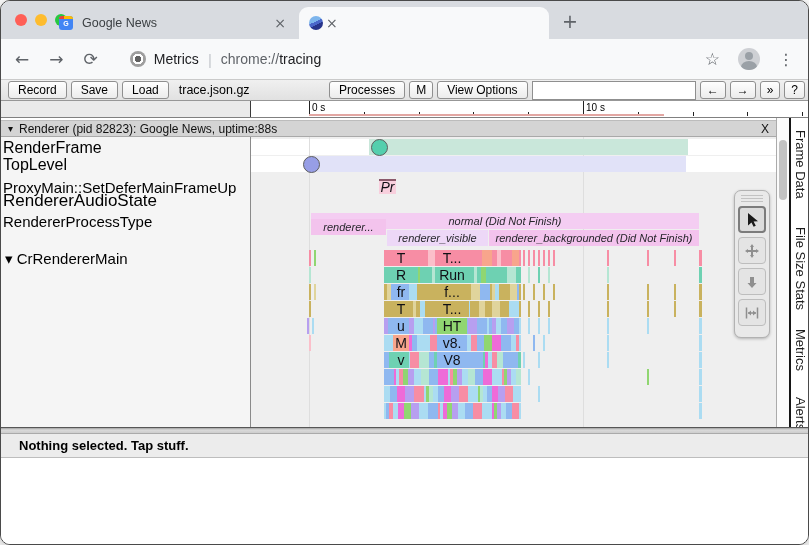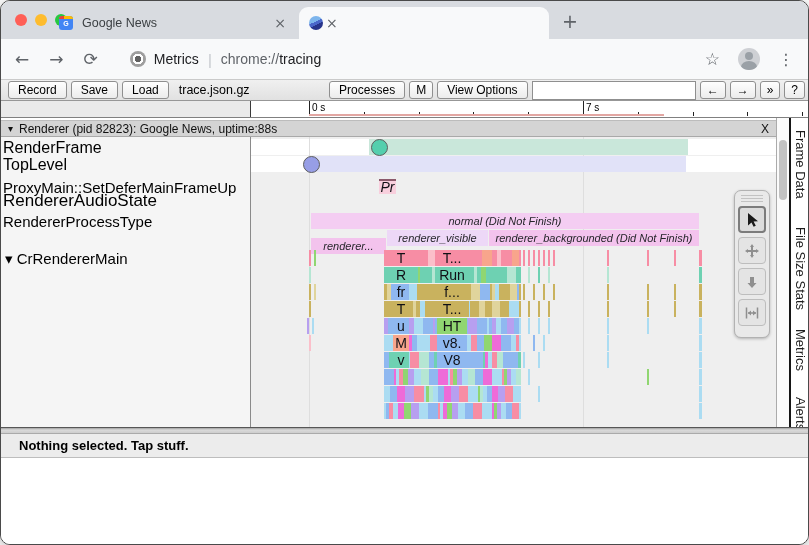--- a/index.html
+++ b/index.html
@@ -144,21 +144,21 @@
       <button class="tbtn narrow">»</button>
       <button class="tbtn narrow">?</button>
     </div>
   </div>
 
   <div class="ruler" id="ruler">
     <div class="ruler-left"></div>
   <div class="tickM" style="position: absolute; left: 308px;"></div>
       <div class="ticklab" style="position: absolute; left: 311px;">0 s</div>
       <div class="tickM" style="position: absolute; left: 582px;"></div>
-      <div class="ticklab" style="position: absolute; left: 585px;">7 s</div>
+      <div class="ticklab" style="position: absolute; left: 585px;">10 s</div>
       <div class="tickm" style="position: absolute; left: 362.8px;"></div>
       <div class="tickm" style="position: absolute; left: 417.6px;"></div>
       <div class="tickm" style="position: absolute; left: 472.4px;"></div>
       <div class="tickm" style="position: absolute; left: 527.2px;"></div>
       <div class="tickm" style="position: absolute; left: 636.8px;"></div>
       <div class="tickm" style="position: absolute; left: 691.6px;"></div>
       <div class="tickm" style="position: absolute; left: 746.4px;"></div>
       <div class="tickm" style="position: absolute; left: 801.2px;"></div>
       <div class="ovline" style="position: absolute; left: 308px; width: 355px; background: rgb(226, 166, 162);"></div>
     </div>
@@ -182,21 +182,21 @@
         <div style="position: absolute; left: 0px; top: 21px; width: 525px; height: 16px; background: rgb(255, 255, 255);"></div>
         <div style="position: absolute; left: 0px; top: 38px; width: 525px; height: 16px; background: rgb(255, 255, 255);"></div>
         <div style="position: absolute; left: 58px; top: 19px; bottom: 0px; width: 1px; background: rgb(222, 222, 222);"></div>
         <div style="position: absolute; left: 332px; top: 19px; bottom: 0px; width: 1px; background: rgb(222, 222, 222);"></div>
         <div style="position: absolute; left: 118px; top: 21px; width: 319px; height: 16px; background: rgb(201, 231, 218);"></div>
         <div style="position: absolute; left: 119.5px; top: 20.5px; width: 15px; height: 15px; border-radius: 50%; background: rgb(84, 207, 173); border: 1.5px solid rgb(94, 94, 94);"></div>
         <div style="position: absolute; left: 60px; top: 38px; width: 375px; height: 16px; background: rgb(225, 226, 248);"></div>
         <div style="position: absolute; left: 51.5px; top: 37.5px; width: 15px; height: 15px; border-radius: 50%; background: rgb(151, 158, 230); border: 1.5px solid rgb(94, 94, 94);"></div>
         <div class="slicelab" style="position: absolute; left: 128px; top: 61px; width: 17px; height: 15px; background: rgb(248, 207, 221); border-top: 2px solid rgb(139, 90, 107); box-sizing: border-box; line-height: 13px; font-style: italic;">Pr</div>
         <div class="bandlab" style="position: absolute; left: 60px; top: 95px; width: 388px; height: 16px; background: rgb(244, 205, 242); line-height: 16px;">normal (Did Not Finish)</div>
-        <div class="bandlab" style="position: absolute; left: 60px; top: 120px; width: 75px; height: 16px; background: rgb(243, 195, 237); line-height: 16px;">renderer...</div>
+        <div class="bandlab" style="position: absolute; left: 60px; top: 101px; width: 75px; height: 16px; background: rgb(243, 195, 237); line-height: 16px;">renderer...</div>
         <div class="bandlab" style="position: absolute; left: 136px; top: 112px; width: 101px; height: 16px; background: rgb(237, 216, 247); line-height: 16px;">renderer_visible</div>
         <div class="bandlab" style="position: absolute; left: 238px; top: 112px; width: 210px; height: 16px; background: rgb(243, 195, 237); line-height: 16px;">renderer_backgrounded (Did Not Finish)</div>
         <div style="position: absolute; left: 133px; top: 132px; width: 2px; height: 16px; background: rgb(247, 141, 164);"></div>
         <div style="position: absolute; left: 135px; top: 132px; width: 3px; height: 16px; background: rgb(247, 141, 164);"></div>
         <div style="position: absolute; left: 138px; top: 132px; width: 4px; height: 16px; background: rgb(251, 191, 202);"></div>
         <div style="position: absolute; left: 142px; top: 132px; width: 5px; height: 16px; background: rgb(247, 141, 164);"></div>
         <div style="position: absolute; left: 147px; top: 132px; width: 6px; height: 16px; background: rgb(247, 141, 164);"></div>
         <div style="position: absolute; left: 153px; top: 132px; width: 7px; height: 16px; background: rgb(248, 165, 140);"></div>
         <div style="position: absolute; left: 160px; top: 132px; width: 8px; height: 16px; background: rgb(247, 141, 164);"></div>
         <div style="position: absolute; left: 168px; top: 132px; width: 9px; height: 16px; background: rgb(247, 141, 164);"></div>

